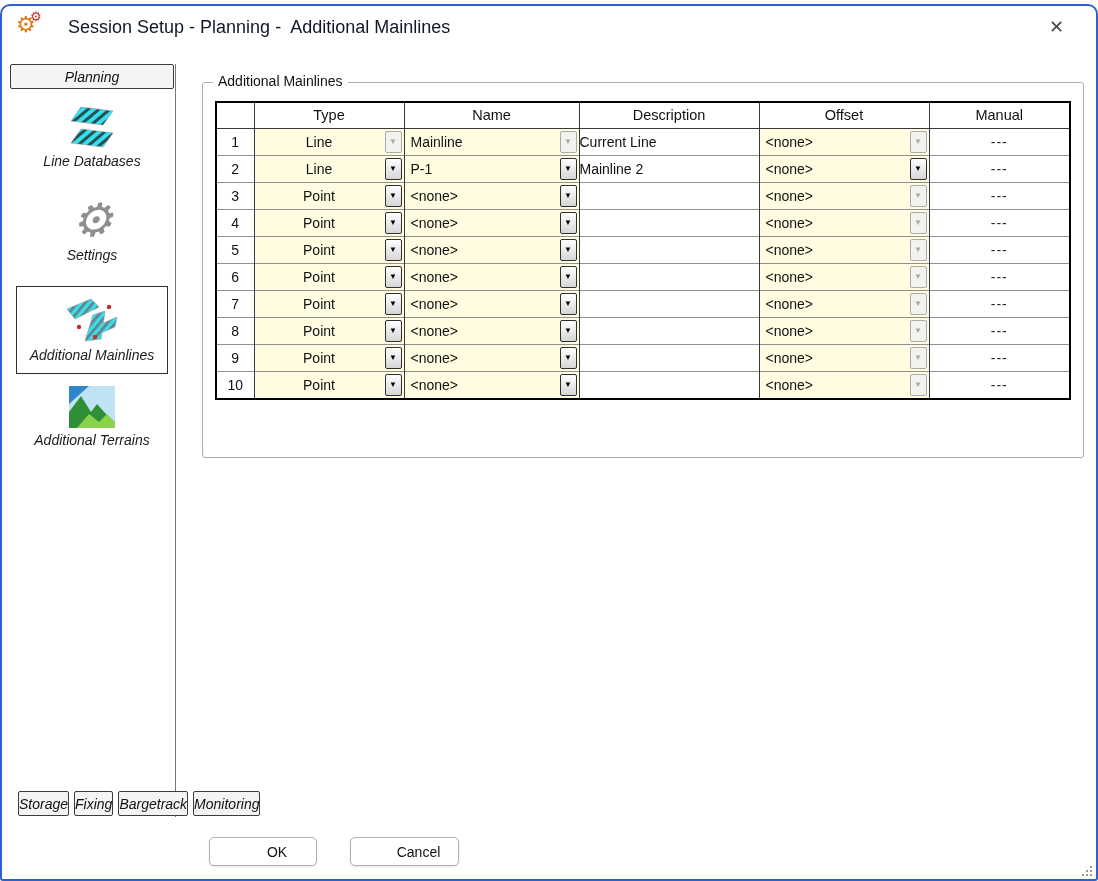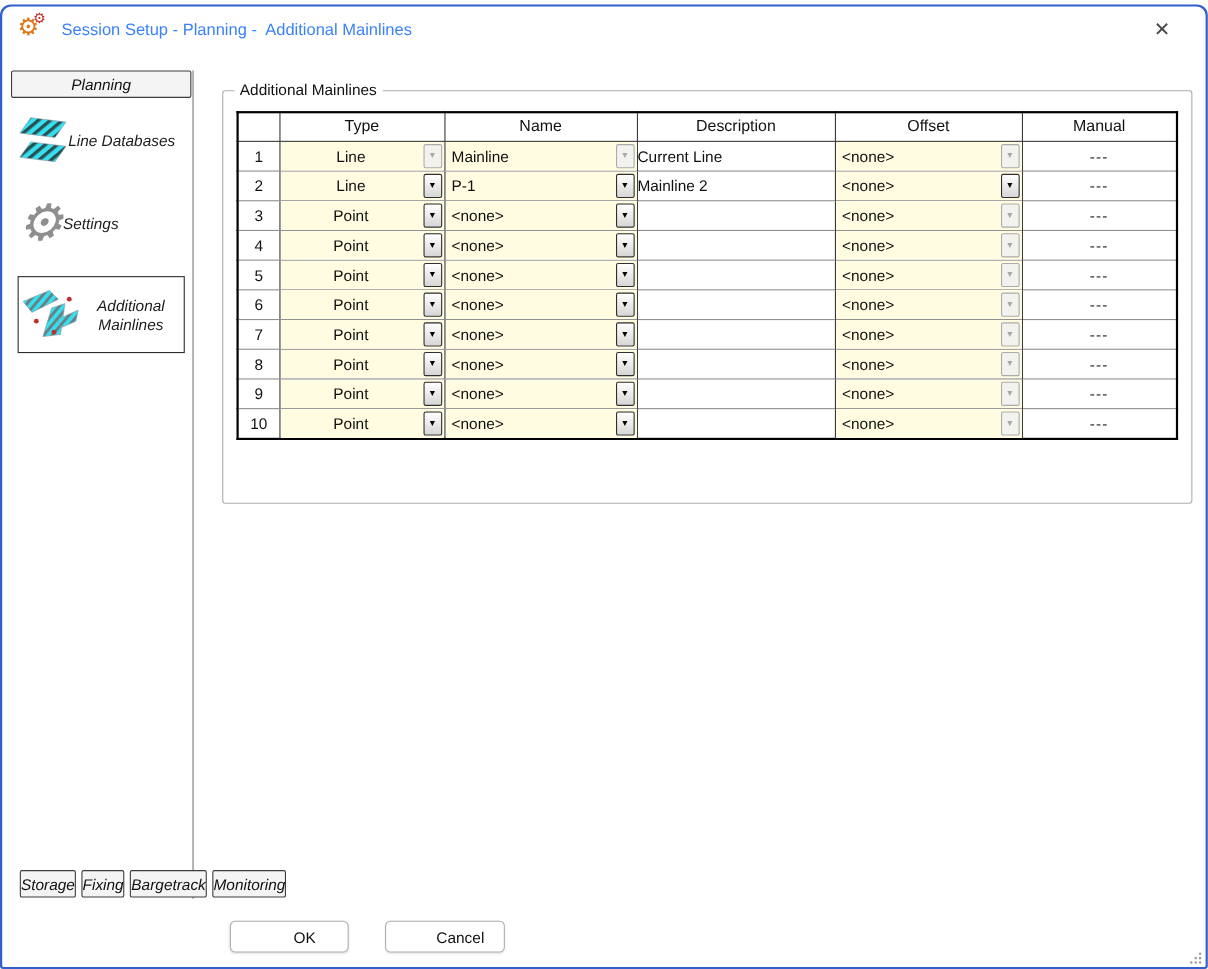--- a/index.html
+++ b/index.html
@@ -15,41 +15,41 @@
     background: #fff;
     border: 2px solid #3060d0;
     border-radius: 10px 10px 3px 3px;
     overflow: hidden;
   }
   
   .titlebar { height: 42px; display: flex; align-items: center; padding: 0 14px; }
   .title-gears { position: relative; width: 28px; height: 28px; flex: 0 0 auto; }
   .gear-big  { position: absolute; left: 0; top: 1px; font-size: 22px; line-height: 1; color: #e07818; }
   .gear-small{ position: absolute; left: 14px; top: -3px; font-size: 13px; line-height: 1; color: #c22f28; }
-  .title-text { margin-left: 12px; font-size: 15px; color: #3b82f6; white-space: pre; }
+  .title-text { margin-left: 24px; font-size: 18px; color: #0f172a; white-space: pre; }
   .close-btn { margin-left: auto; margin-right: 10px; font-size: 18px; color: #4a4a4a; cursor: pointer; padding: 2px 8px; }
   
   .dlg-body { position: relative; height: calc(100% - 42px); }
   
   .sidebar {
     position: absolute; left: 8px; top: 16px; width: 166px; height: 753px;
     display: flex; flex-direction: column;
     border-right: 1px solid #777;
     font-style: italic;
   }
   .panel-btn {
     height: 25px; flex: 0 0 25px;
     border: 1px solid #3c3c3c; border-radius: 2px;
     background: #f4f4f4; font-size: 14px; color: #111;
     display: flex; align-items: center; justify-content: center;
     cursor: pointer; width: 164px;
   }
   .side-items { flex: 1; display: flex; flex-direction: column; align-items: center; width: 164px; }
   .side-item {
-    display: flex; flex-direction: row; align-items: center; text-align: center;
+    display: flex; flex-direction: column; align-items: center; text-align: center;
     font-size: 14px; color: #1c1c1c; line-height: 1.25; cursor: pointer; width: 152px;
   }
   .side-item .icon { display: flex; align-items: center; justify-content: center; margin-bottom: 4px; }
   .side-item.selected { border: 1px solid #2e2e2e; background: #fff; padding: 10px 2px 8px; }
   .mt16 { margin-top: 16px; } .mt30 { margin-top: 30px; } .mt26 { margin-top: 26px; }
   .mt22 { margin-top: 22px; } .mt12 { margin-top: 12px; }
   .gear-icon-big { font-size: 46px; line-height: 1; color: #8f8f8f; }
   .bottom-btns { margin-top: auto; display: flex; flex-direction: row; gap: 5px; padding-bottom: 1px; width: 148px; }
   
   .groupbox {
@@ -166,20 +166,31 @@
               <polygon points="20,44 28,18 40,14 36,42" fill="url(#stripeB)" stroke="#8899a0" stroke-width="0.6"></polygon>
               <polygon points="34,28 52,20 50,30 36,36" fill="url(#stripeB)" stroke="#8899a0" stroke-width="0.6"></polygon>
               <circle cx="14" cy="30" r="2.2" fill="#c22f28"></circle>
               <circle cx="44" cy="10" r="2.2" fill="#c22f28"></circle>
               <circle cx="30" cy="40" r="2.2" fill="#c22f28"></circle>
             </svg>
           </span>
           <span>Additional Mainlines</span>
         </div>
 
+        <div class="side-item mt12">
+          <span class="icon">
+            <svg width="46" height="42" viewBox="0 0 46 42">
+              <rect x="0" y="0" width="46" height="42" fill="#bfe3f5"></rect>
+              <polygon points="0,0 20,0 0,18" fill="#2f86c8"></polygon>
+              <polygon points="0,42 0,26 12,10 22,26 28,18 46,38 46,42" fill="#2e8f35"></polygon>
+              <polygon points="8,42 20,28 30,36 38,28 46,36 46,42" fill="#8ad24a"></polygon>
+            </svg>
+          </span>
+          <span>Additional Terrains</span>
+        </div>
 
         <div class="bottom-btns">
           <div class="panel-btn">Storage</div>
           <div class="panel-btn">Fixing</div>
           <div class="panel-btn">Bargetrack</div>
           <div class="panel-btn">Monitoring</div>
         </div>
       </div>
     </div>
 

